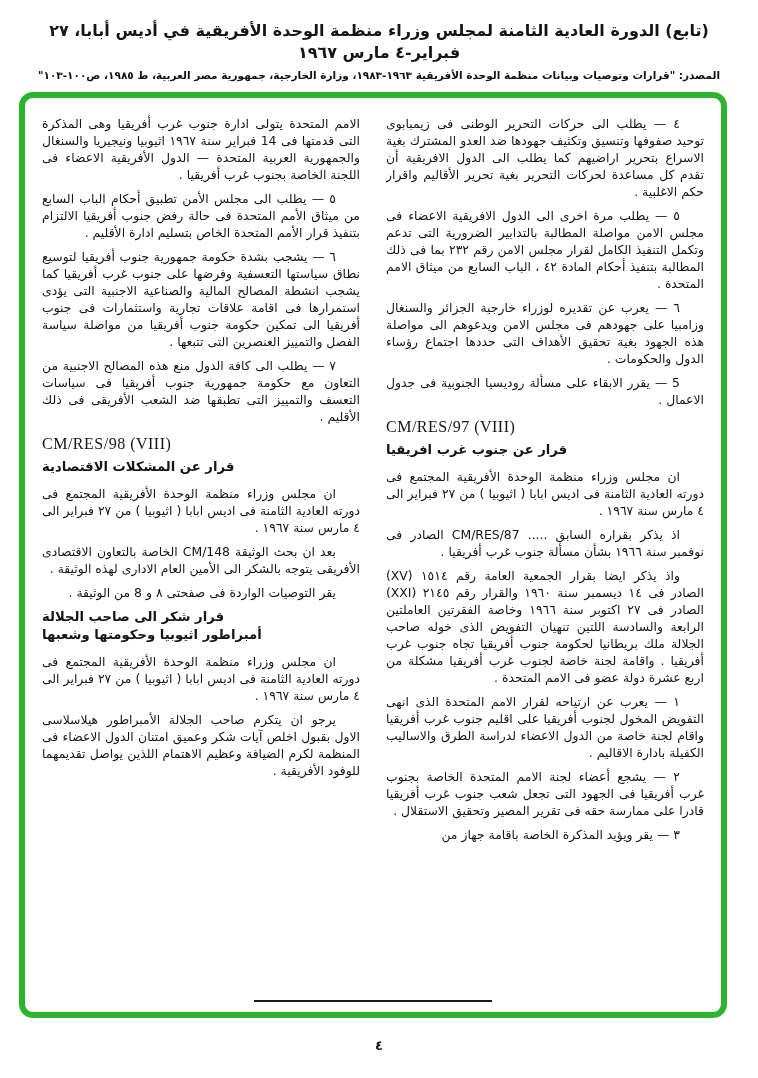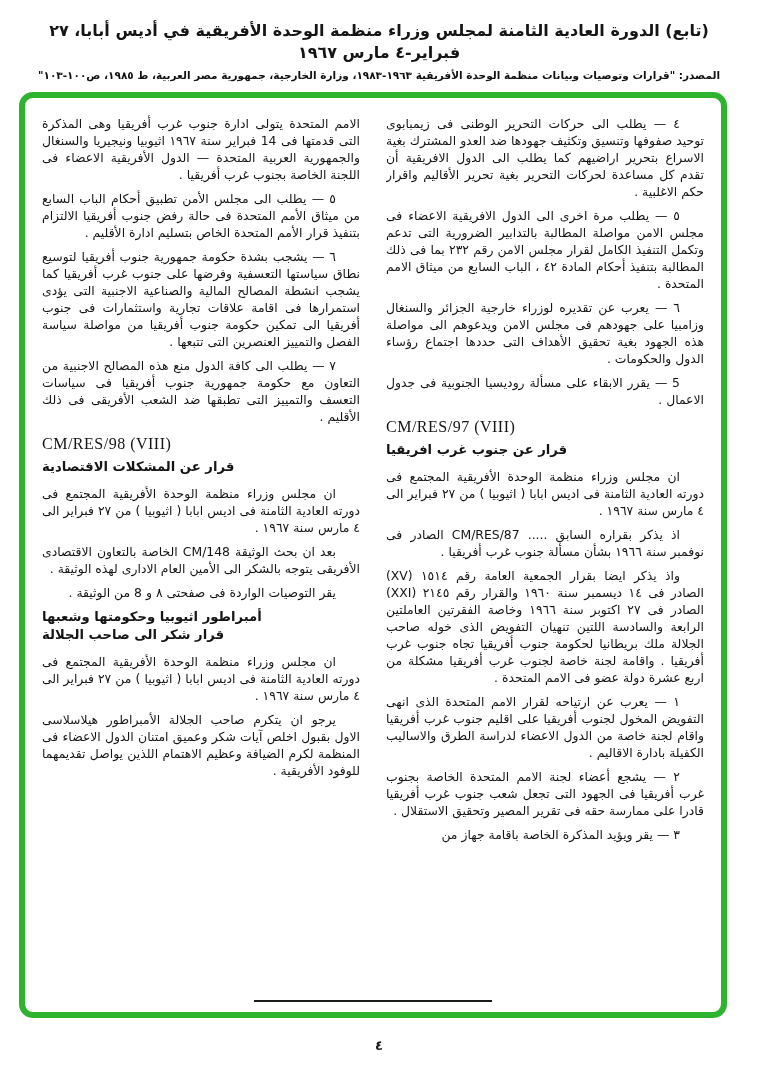--- a/index.html
+++ b/index.html
@@ -65,22 +65,22 @@
         <p class="para">٦ — يشجب بشدة حكومة جمهورية جنوب أفريقيا لتوسيع نطاق سياستها التعسفية وفرضها على جنوب غرب أفريقيا كما يشجب انشطة المصالح المالية والصناعية الاجنبية التى يؤدى استمرارها فى اقامة علاقات تجارية واستثمارات فى جنوب أفريقيا الى تمكين حكومة جنوب أفريقيا من مواصلة سياسة الفصل والتمييز العنصرين التى تتبعها .</p>
         <p class="para">٧ — يطلب الى كافة الدول منع هذه المصالح الاجنبية من التعاون مع حكومة جمهورية جنوب أفريقيا فى سياسات التعسف والتمييز التى تطبقها ضد الشعب الأفريقى فى ذلك الأقليم .</p>
         <div class="code-line">CM/RES/98 (VIII)</div>
         <div class="heading">
           <div>قرار عن المشكلات الاقتصادية</div>
         </div>
         <p class="para">ان مجلس وزراء منظمة الوحدة الأفريقية المجتمع فى دورته العادية الثامنة فى اديس ابابا ( اثيوبيا ) من ٢٧ فبراير الى ٤ مارس سنة ١٩٦٧ .</p>
         <p class="para">بعد ان بحث الوثيقة CM/148 الخاصة بالتعاون الاقتصادى الأفريقى يتوجه بالشكر الى الأمين العام الادارى لهذه الوثيقة .</p>
         <p class="para">يقر التوصيات الواردة فى صفحتى ٨ و 8 من الوثيقة .</p>
         <div class="heading">
+          <div>قرار شكر الى صاحب الجلالة</div>
           <div>أمبراطور اثيوبيا وحكومتها وشعبها</div>
-          <div>قرار شكر الى صاحب الجلالة</div>
         </div>
         <p class="para">ان مجلس وزراء منظمة الوحدة الأفريقية المجتمع فى دورته العادية الثامنة فى اديس ابابا ( اثيوبيا ) من ٢٧ فبراير الى ٤ مارس سنة ١٩٦٧ .</p>
         <p class="para">يرجو ان يتكرم صاحب الجلالة الأمبراطور هيلاسلاسى الاول بقبول اخلص آيات شكر وعميق امتنان الدول الاعضاء فى المنظمة لكرم الضيافة وعظيم الاهتمام اللذين يواصل تقديمهما للوفود الأفريقية .</p>
       </div>
   </div>
   <div class="footnote-rule"></div>
 </div>
 
 <div class="page-number">٤</div>
 

